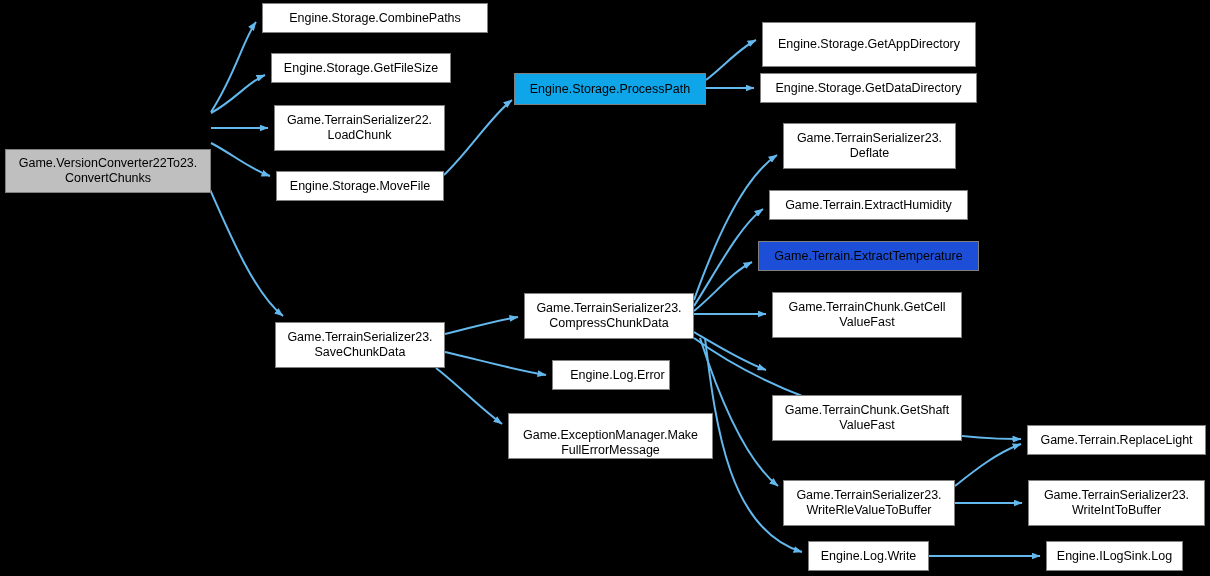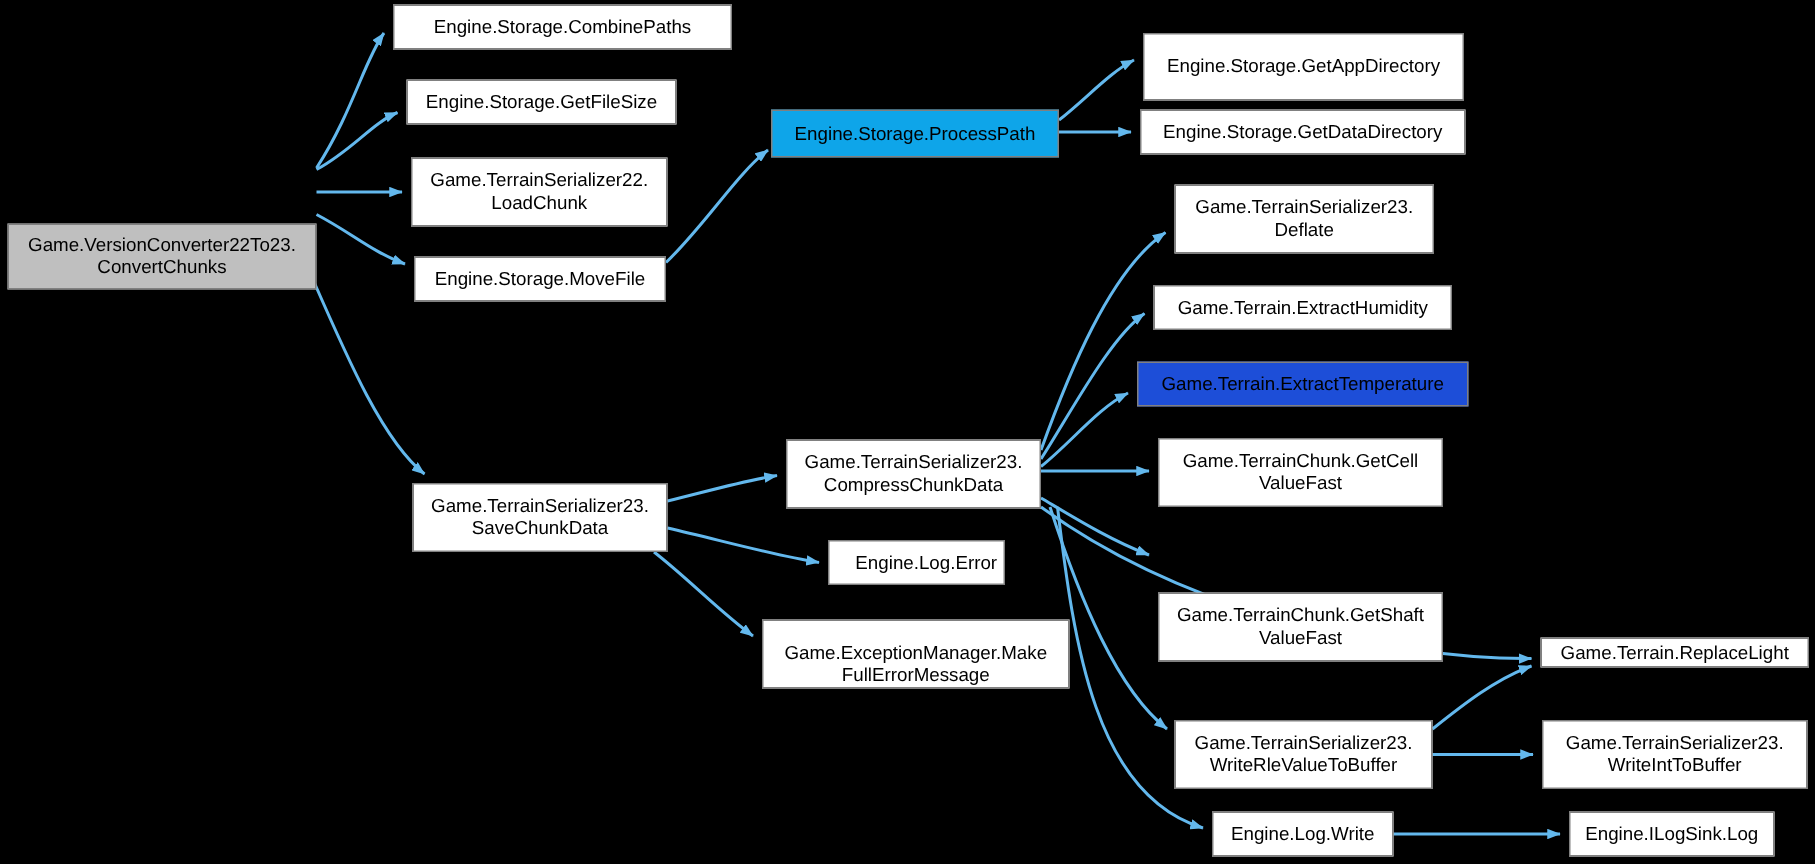--- a/index.html
+++ b/index.html
@@ -102,21 +102,21 @@
       <div class="node" style="left: 508px; top: 413px; width: 205px; height: 46px; border-color: rgb(128, 128, 128); color: rgb(0, 0, 0); background: rgb(255, 255, 255); align-items: flex-end;"><span class="node-label">Game.ExceptionManager.Make
 FullErrorMessage</span></div>
       <div class="node" style="left: 783px; top: 123px; width: 173px; height: 46px; border-color: rgb(128, 128, 128); color: rgb(0, 0, 0); background: rgb(255, 255, 255);"><span class="node-label">Game.TerrainSerializer23.
 Deflate</span></div>
       <div class="node" style="left: 769px; top: 190px; width: 199px; height: 30px; border-color: rgb(128, 128, 128); color: rgb(0, 0, 0); background: rgb(255, 255, 255);"><span class="node-label">Game.Terrain.ExtractHumidity</span></div>
       <div class="node" style="left: 758px; top: 241px; width: 221px; height: 30px; border-color: rgb(128, 128, 128); color: rgb(0, 0, 0); background: #1d4ed8;"><span class="node-label">Game.Terrain.ExtractTemperature</span></div>
       <div class="node" style="left: 772px; top: 292px; width: 190px; height: 46px; border-color: rgb(128, 128, 128); color: rgb(0, 0, 0); background: rgb(255, 255, 255);"><span class="node-label">Game.TerrainChunk.GetCell
 ValueFast</span></div>
       <div class="node" style="left: 772px; top: 359px; width: 190px; height: 46px; border-color: rgb(128, 128, 128); color: rgb(0, 0, 0); background: rgb(255, 255, 255); margin-top: 36px;"><span class="node-label">Game.TerrainChunk.GetShaft
 ValueFast</span></div>
-      <div class="node" style="left: 1027px; top: 425px; width: 179px; height: 20px; border-color: rgb(128, 128, 128); color: rgb(0, 0, 0); background: rgb(255, 255, 255);"><span class="node-label">Game.Terrain.ReplaceLight</span></div>
+      <div class="node" style="left: 1027px; top: 425px; width: 179px; height: 30px; border-color: rgb(128, 128, 128); color: rgb(0, 0, 0); background: rgb(255, 255, 255);"><span class="node-label">Game.Terrain.ReplaceLight</span></div>
       <div class="node" style="left: 783px; top: 480px; width: 172px; height: 46px; border-color: rgb(128, 128, 128); color: rgb(0, 0, 0); background: rgb(255, 255, 255);"><span class="node-label">Game.TerrainSerializer23.
 WriteRleValueToBuffer</span></div>
       <div class="node" style="left: 1028px; top: 480px; width: 177px; height: 46px; border-color: rgb(128, 128, 128); color: rgb(0, 0, 0); background: rgb(255, 255, 255);"><span class="node-label">Game.TerrainSerializer23.
 WriteIntToBuffer</span></div>
       <div class="node" style="left: 808px; top: 541px; width: 121px; height: 30px; border-color: rgb(128, 128, 128); color: rgb(0, 0, 0); background: rgb(255, 255, 255);"><span class="node-label">Engine.Log.Write</span></div>
       <div class="node" style="left: 1046px; top: 541px; width: 137px; height: 30px; border-color: rgb(128, 128, 128); color: rgb(0, 0, 0); background: rgb(255, 255, 255);"><span class="node-label">Engine.ILogSink.Log</span></div>
     </div>
 </div>
 
 </body></html>

